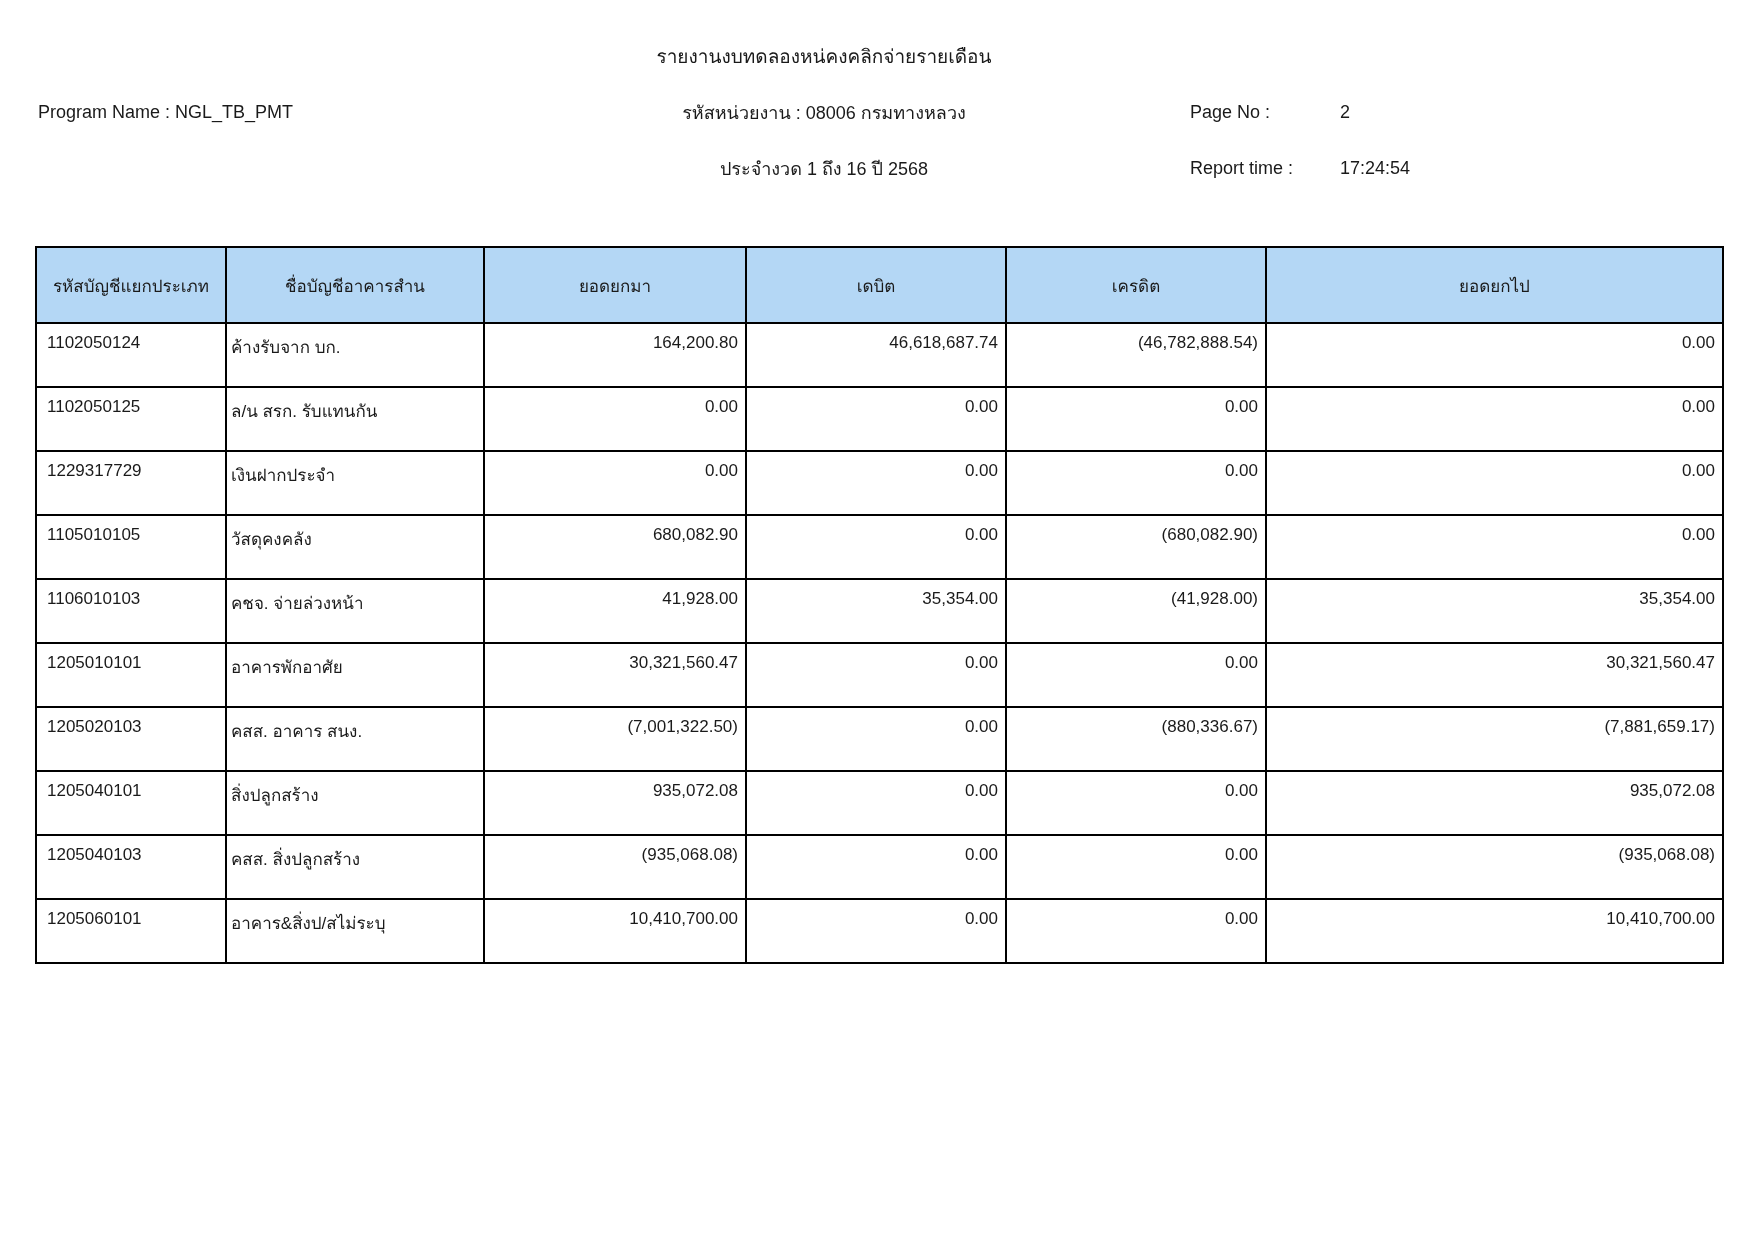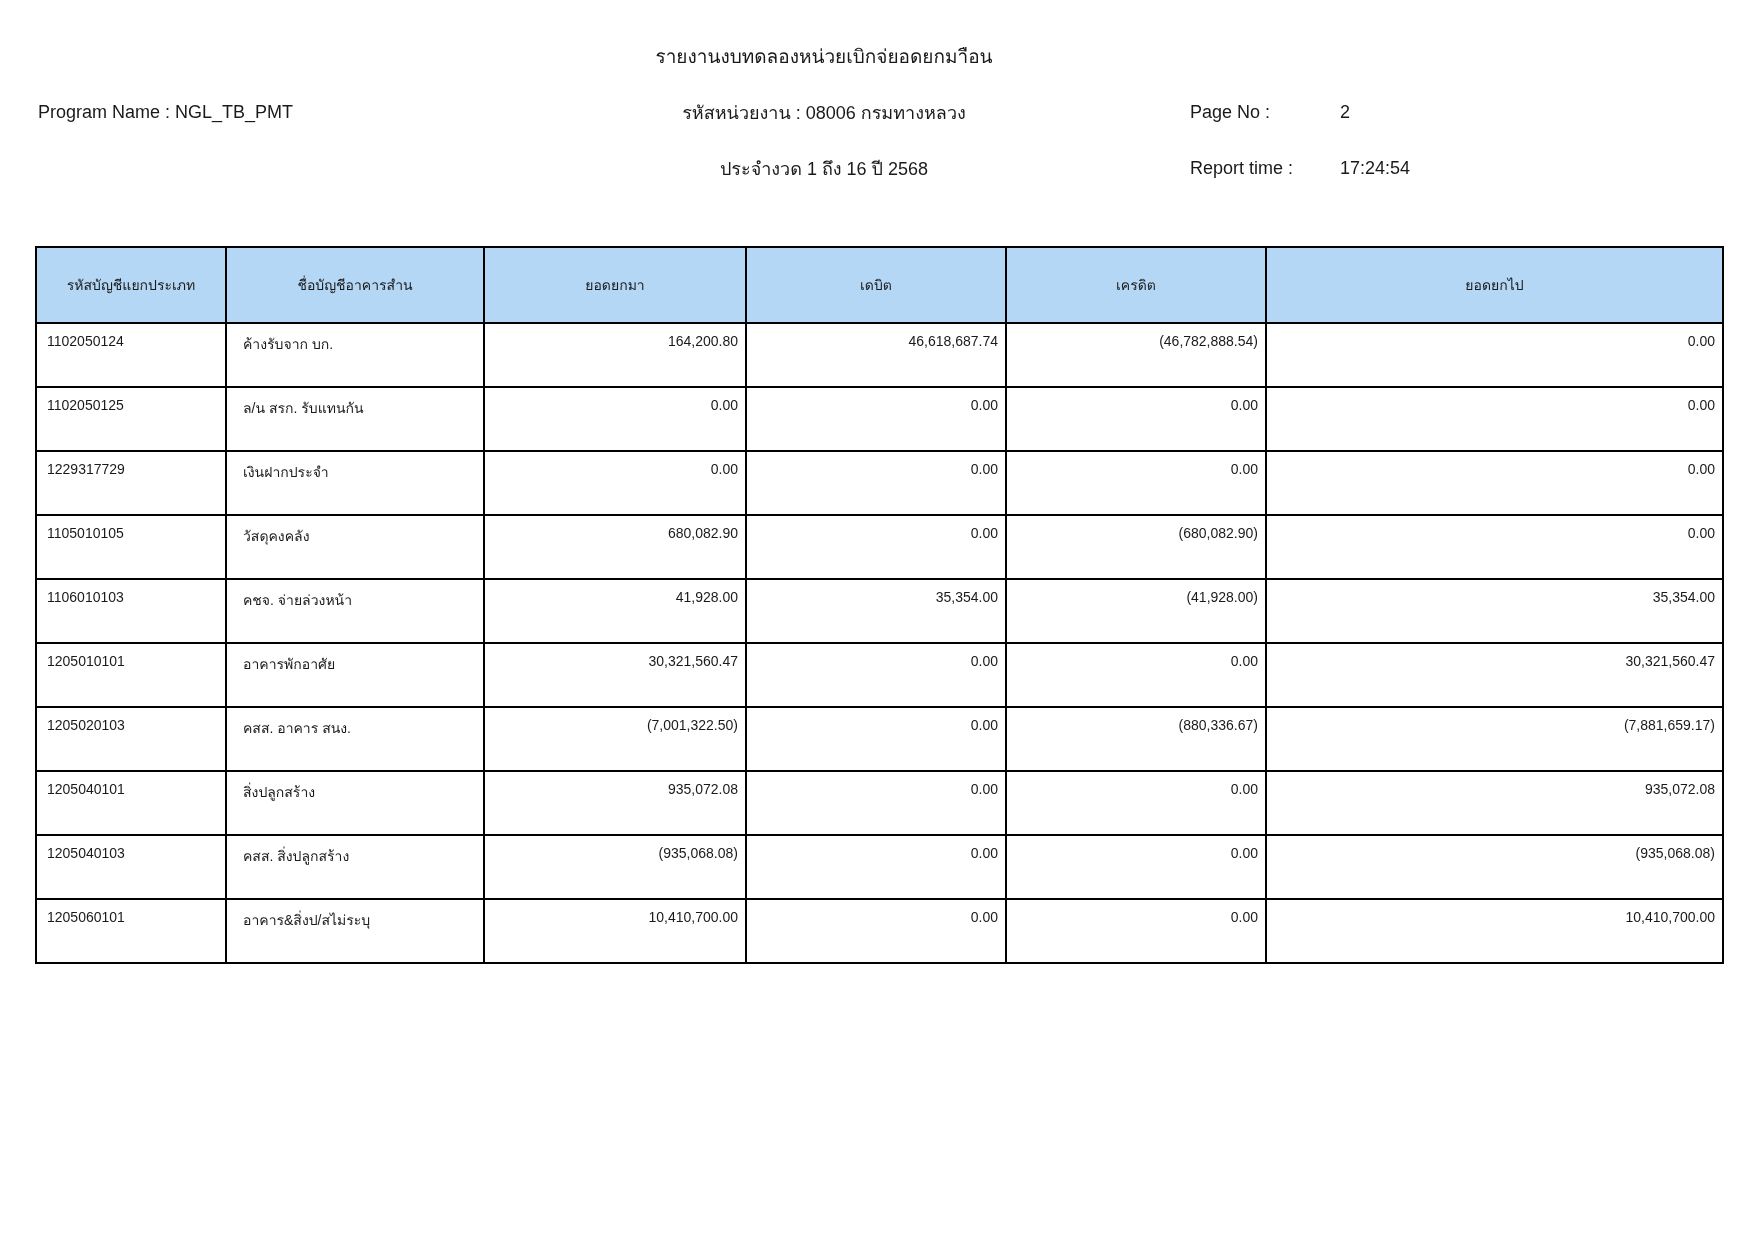--- a/index.html
+++ b/index.html
@@ -28,53 +28,53 @@
   .h-value { display: inline-block; }
   .title-text { font-size: 19px; }
 
   
   table.tb {
     margin-left: 35px;
     margin-top: 50px;
     width: 1687px;
     border-collapse: collapse;
     table-layout: fixed;
-    font-size: 14px;
+    font-size: 17px;
   }
   table.tb th, table.tb td {
     border: 2px solid #000;
     overflow: hidden;
   }
   table.tb th {
     background: var(--header-bg, #b4d7f5);
     height: 72px;
     font-weight: normal;
     text-align: center;
     vertical-align: middle;
   }
   table.tb td {
     height: 52px;
     vertical-align: top;
     padding-top: 9px;
     background: #fff;
   }
   td.c-code { text-align: left; padding-left: 10px; }
-  td.c-name { text-align: left; padding-left: 16px; }
+  td.c-name { text-align: left; padding-left: 4px; }
   td.c-num  { text-align: right; padding-right: 7px; }
 </style>
 </head>
 <body>
 
 <div class="page">
 
   <div class="report-header">
 
     <div class="hgrid">
       <div class="h-left"></div>
-      <div class="h-center title-text">รายงานงบทดลองหน่วยเบิกจ่ยอดยกมาือน</div>
+      <div class="h-center title-text">รายงานงบทดลองหน่คงคลิกจ่ายรายเดือน</div>
       <div class="h-right"></div>
     </div>
 
     <div class="hgrid">
       <div class="h-left">Program Name : NGL_TB_PMT</div>
       <div class="h-center">รหัสหน่วยงาน : 08006 กรมทางหลวง</div>
       <div class="h-right">
         <span class="h-label">Page No :</span>
         <span class="h-value">2</span>
       </div>

